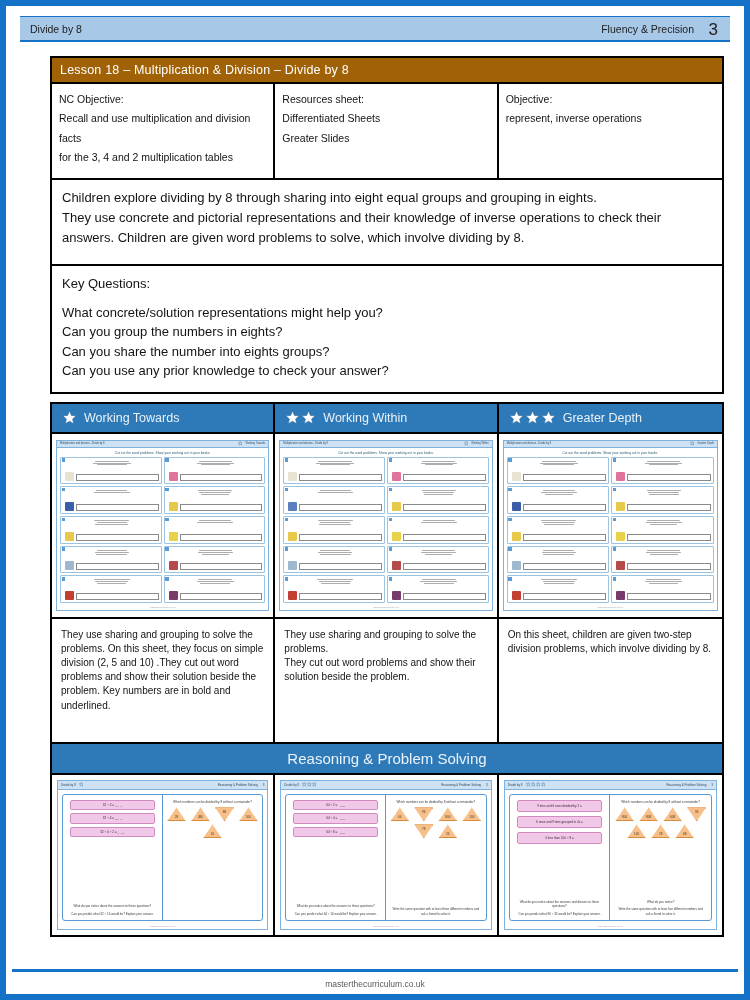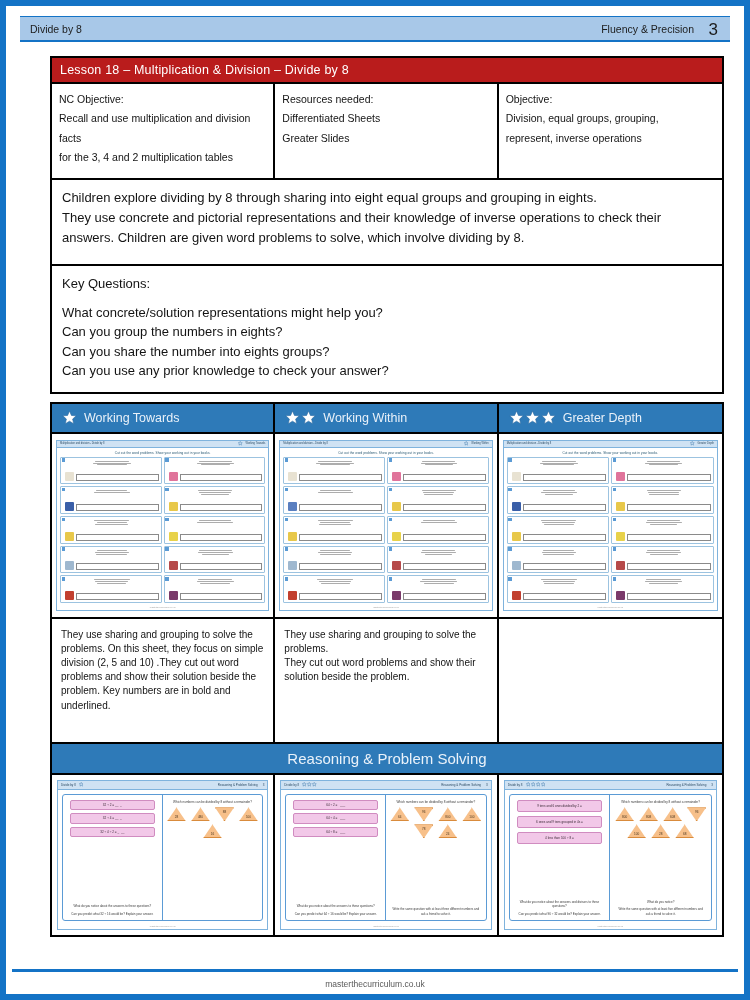--- a/index.html
+++ b/index.html
@@ -28,21 +28,21 @@
   .topbar-left { font-size: 10.5px; color: #1c1c1c; }
   .topbar-mid  { flex: 1; }
   .topbar-right{ font-size: 10.5px; color: #1c1c1c; margin-right: 26px; }
   .topbar-page { font-size: 17px; color: #1c1c1c; position: absolute; right: 12px; top: 3px; }
 
   
   .content {
     position: absolute; left: 44px; top: 50px; width: 674px;
   }
   .lesson-title {
-    background: #b91c1c; color: #ffffff;
+    background: #a16207; color: #ffffff;
     border: 2px solid #000000;
     font-size: 12.5px; padding: 5px 8px;
     letter-spacing: .2px;
   }
   .infogrid {
     display: grid; grid-template-columns: 1fr 1fr 1fr;
     border: 2px solid #000000; border-top: none;
   }
   .infocell {
     padding: 6px 7px 10px 7px;
@@ -219,27 +219,26 @@
 
     <div class="lesson-title">Lesson 18 – Multiplication &amp; Division – Divide by 8</div>
 
     <div class="infogrid">
       <div class="infocell">
         <span class="ttl">NC Objective:</span>
         <span class="ttl">Recall and use multiplication and division facts</span>
         <span class="ttl">for the 3, 4 and 2 multiplication tables</span>
       </div>
       <div class="infocell">
-        <span class="ttl">Resources needed:</span>
+        <span class="ttl">Resources sheet:</span>
         <span class="ttl">Differentiated Sheets</span>
         <span class="ttl">Greater Slides</span>
       </div>
       <div class="infocell">
         <span class="ttl">Objective:</span>
-        <span class="ttl">Division, equal groups, grouping,</span>
         <span class="ttl">represent, inverse operations</span>
       </div>
     </div>
 
     <div class="block desc">
       <div>Children explore dividing by 8 through sharing into eight equal groups and grouping in eights.</div>
       <div>They use concrete and pictorial representations and their knowledge of inverse operations to check their answers. Children are given word problems to solve, which involve dividing by 8.</div>
     </div>
 
     <div class="block keyq">
@@ -697,20 +696,21 @@
                   </span>
                   <span class="foot">
                     <i class="pic" style="background:#7a3a6a"></i>
                     <i class="ansbox"></i>
                   </span>
                 </div>
             </div>
             <div class="ws-foot">masterthecurriculum.co.uk</div>
           </div>
         </div>
+        <div class="diffnote">On this sheet, children are given two-step division problems, which involve dividing by 8.</div>
       </div>
     </div>
 
     <div class="reason-head">Reasoning &amp; Problem Solving</div>
 
     <div class="reasongrid">
 
       <div class="reasoncell">
         <div class="rs">
           <div class="rs-top">

